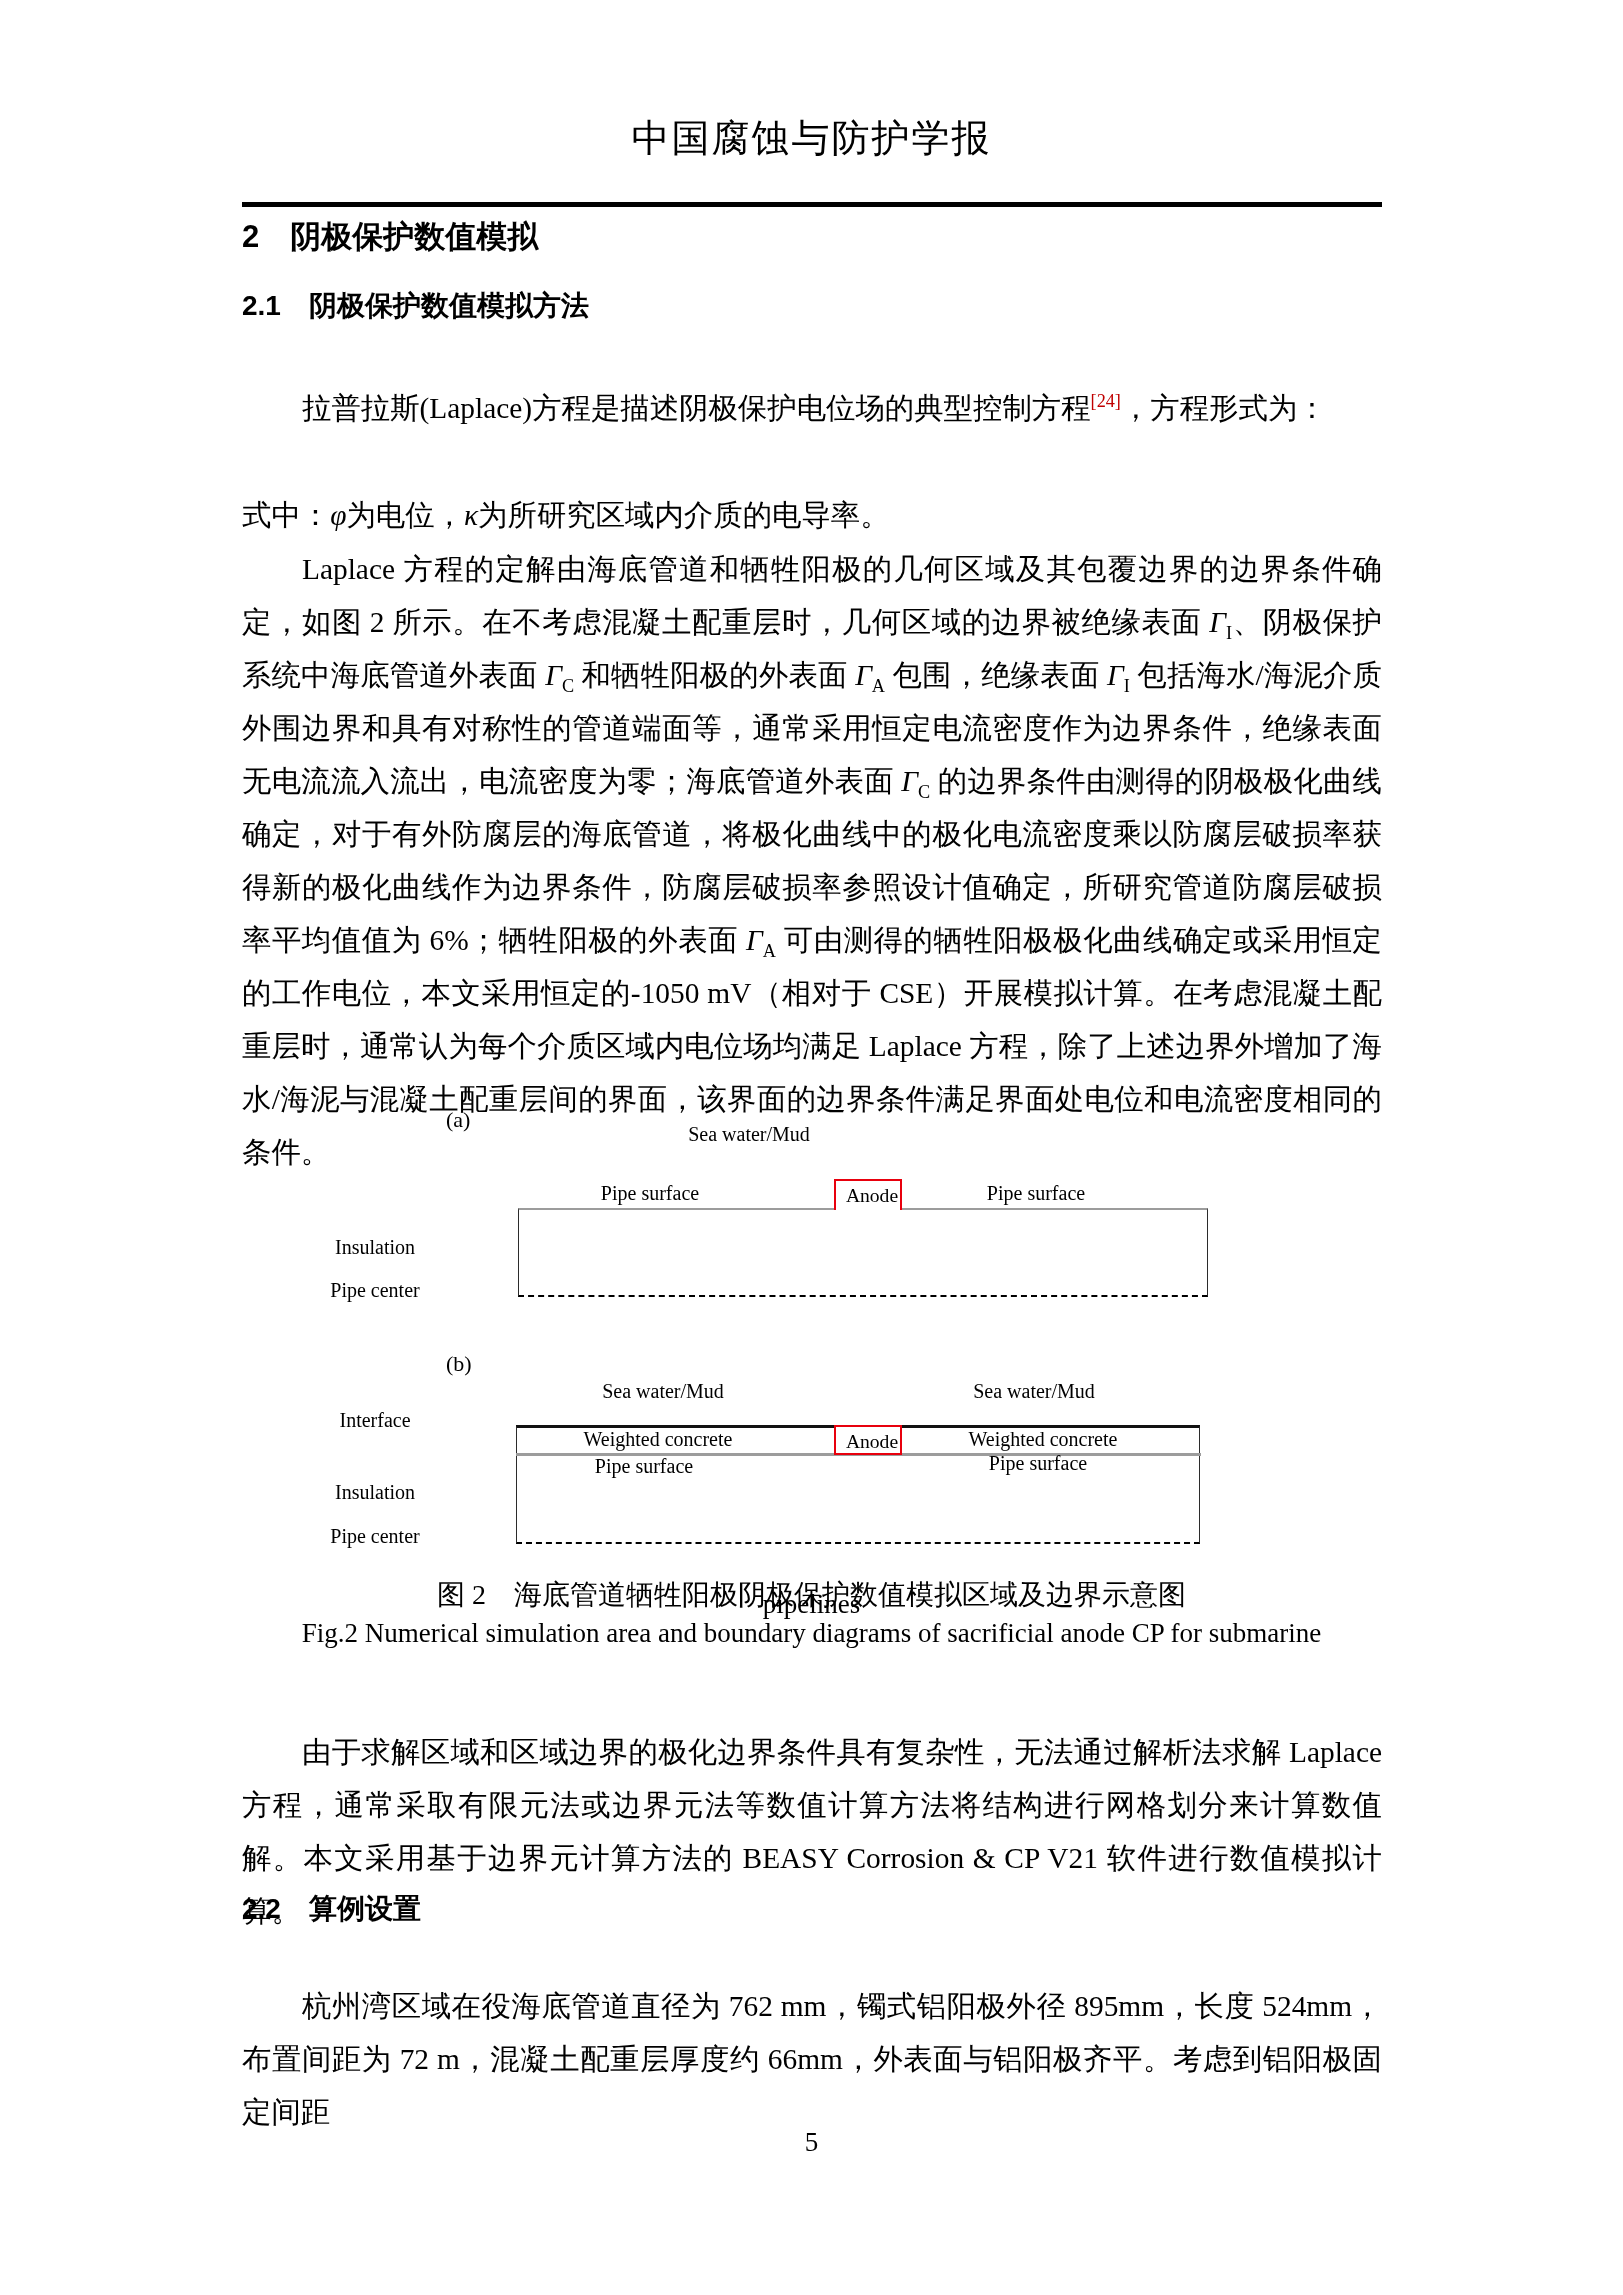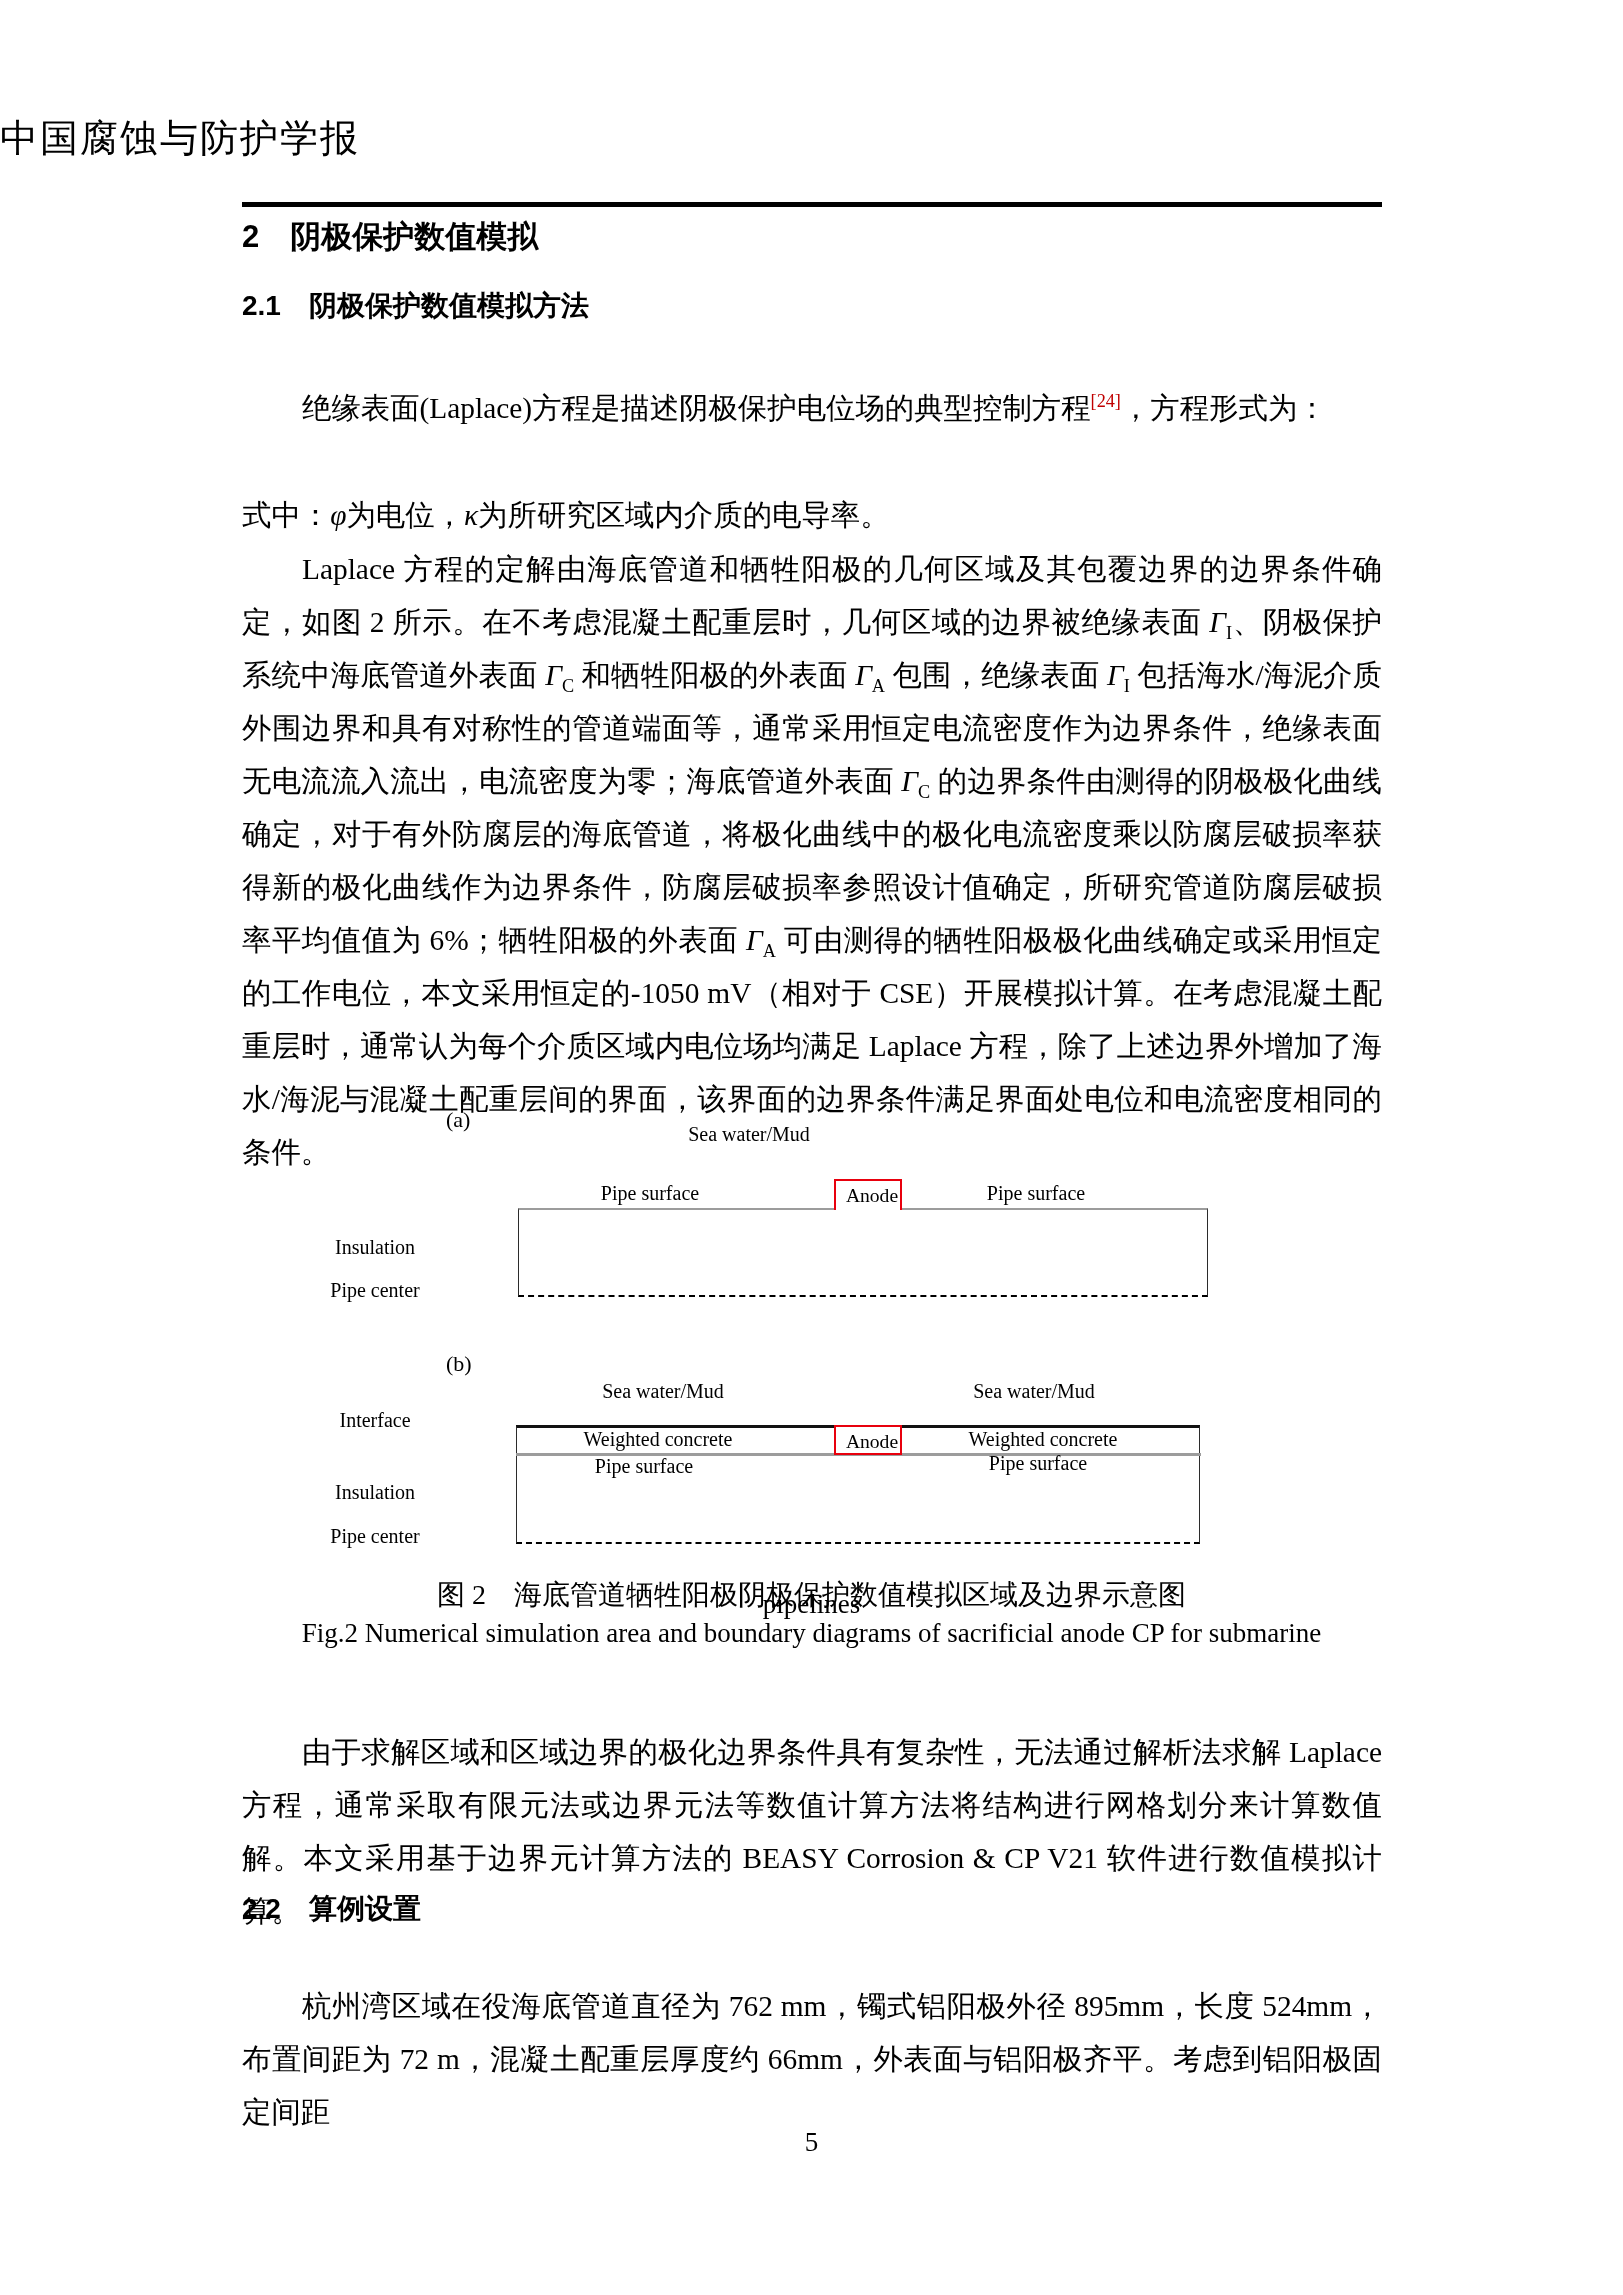--- a/index.html
+++ b/index.html
@@ -5,21 +5,21 @@
   html,body{margin:0;padding:0;background:#6b6b6b;}
   .page{
     position:relative;
     width:1623px;height:2295px;
     background:#ffffff;
     color:#000;
     font-family:"Liberation Serif", serif;
     overflow:hidden;
   }
   
-  .title-cn{position:absolute;left:0;top:113px;width:100%;text-align:left;
+  .title-cn{position:absolute;left:0;top:113px;width:100%;text-align:center;
     font-size:38px;letter-spacing:2px;font-weight:500;}
   .title-en{position:absolute;left:0;top:166px;width:100%;text-align:center;font-size:27px;}
   .head-rule{position:absolute;left:242px;top:202px;width:1140px;height:4.6px;background:#000;}
   
   .h-sec{position:absolute;left:242px;font-family:"Liberation Sans", sans-serif;font-weight:bold;}
   .h2{top:216px;font-size:31px;}
   .h21{top:287px;font-size:28px;}
   .h22{top:1890px;font-size:28px;}
   
   .para{position:absolute;left:242px;width:1140px;font-size:29.4px;line-height:53px;
@@ -64,21 +64,21 @@
 <body>
 
 <div class="page">
 
   <div class="title-cn">中国腐蚀与防护学报</div>
   <div class="head-rule"></div>
 
   <div class="h-sec h2">2　阴极保护数值模拟</div>
   <div class="h-sec h21">2.1　阴极保护数值模拟方法</div>
 
-  <p class="para indent p1"><span>绝缘表面(Laplace)方程是描述阴极保护电位场的典型控制方程</span><sup style="color: rgb(192, 0, 0);">[24]</sup><span>，方程形式为：</span></p>
+  <p class="para indent p1"><span>拉普拉斯(Laplace)方程是描述阴极保护电位场的典型控制方程</span><sup style="color: rgb(192, 0, 0);">[24]</sup><span>，方程形式为：</span></p>
 
 
   <p class="para p2"><span>式中：</span><span style="font-style: italic;">φ</span><span>为电位，</span><span style="font-style: italic;">κ</span><span>为所研究区域内介质的电导率。</span></p>
 
   <p class="para indent p3"><span>Laplace 方程的定解由海底管道和牺牲阳极的几何区域及其包覆边界的边界条件确定，如图 2 所示。在不考虑混凝土配重层时，几何区域的边界被绝缘表面 </span><span style="font-style: italic;">Γ</span><sub>I</sub><span>、阴极保护系统中海底管道外表面 </span><span style="font-style: italic;">Γ</span><sub>C</sub><span> 和牺牲阳极的外表面 </span><span style="font-style: italic;">Γ</span><sub>A</sub><span> 包围，绝缘表面 </span><span style="font-style: italic;">Γ</span><sub>I</sub><span> 包括海水/海泥介质外围边界和具有对称性的管道端面等，通常采用恒定电流密度作为边界条件，绝缘表面无电流流入流出，电流密度为零；海底管道外表面 </span><span style="font-style: italic;">Γ</span><sub>C</sub><span> 的边界条件由测得的阴极极化曲线确定，对于有外防腐层的海底管道，将极化曲线中的极化电流密度乘以防腐层破损率获得新的极化曲线作为边界条件，防腐层破损率参照设计值确定，所研究管道防腐层破损率平均值值为 6%；牺牲阳极的外表面 </span><span style="font-style: italic;">Γ</span><sub>A</sub><span> 可由测得的牺牲阳极极化曲线确定或采用恒定的工作电位，本文采用恒定的-1050 mV（相对于 CSE）开展模拟计算。在考虑混凝土配重层时，通常认为每个介质区域内电位场均满足 Laplace 方程，除了上述边界外增加了海水/海泥与混凝土配重层间的界面，该界面的边界条件满足界面处电位和电流密度相同的条件。</span></p>
 
   <div class="figure">
 
     <div class="fig-tag" style="left:204px;top:1.3px;">(a)</div>
     <div class="fig-clabel" style="left:507px;top:17px;">Sea water/Mud</div>

